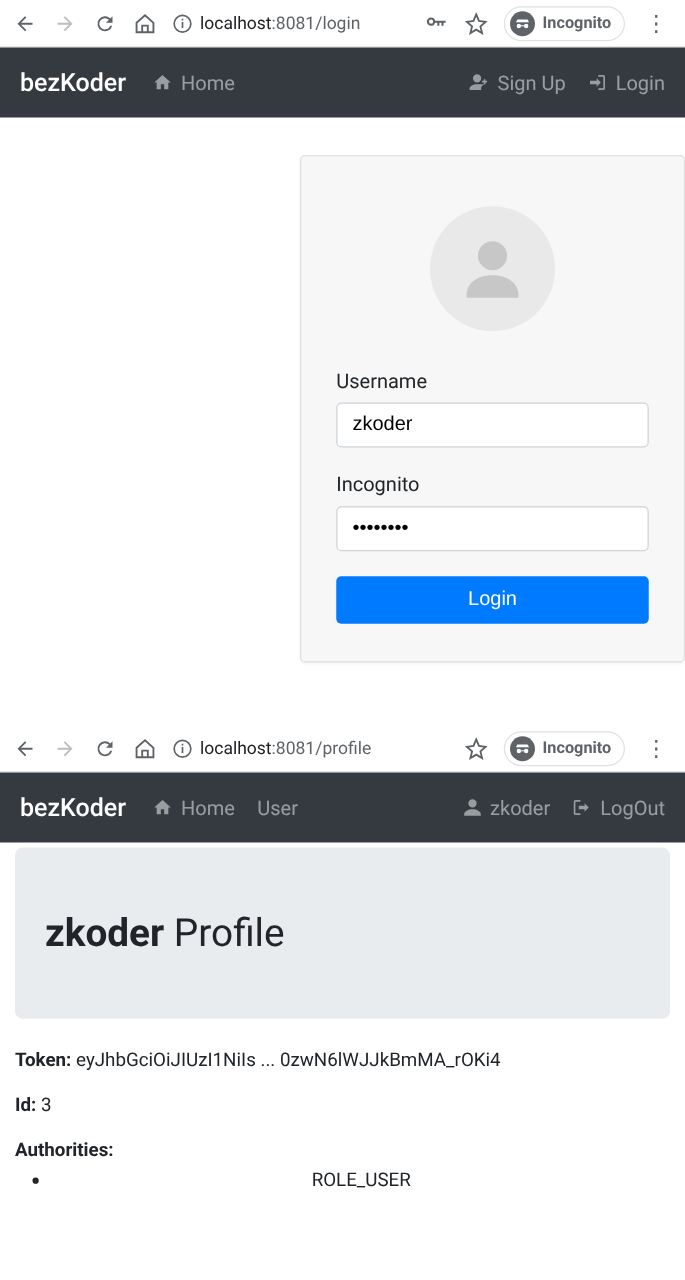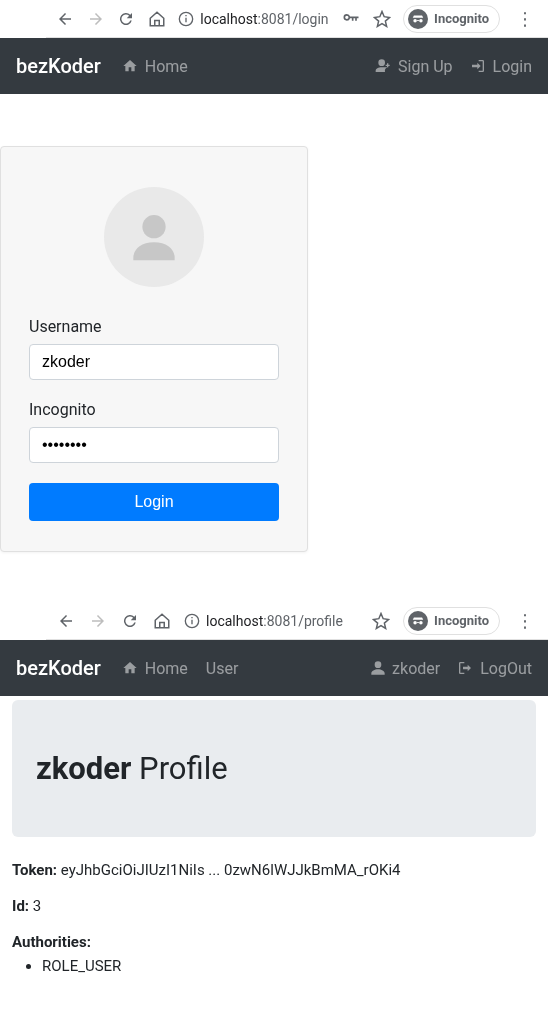--- a/index.html
+++ b/index.html
@@ -1,56 +1,56 @@
 <!DOCTYPE html>
 <html><head>
   <meta charset="utf-8">
   <style>
     * { box-sizing: border-box; margin: 0; padding: 0; }
     body { font-family: -apple-system, BlinkMacSystemFont, "Segoe UI", Roboto, "Helvetica Neue", Arial, sans-serif; background: #fff; width: 548px; }
     
     
-    .browser-bar { display: flex; align-items: center; gap: 12px; padding: 6px 10px; background: #fff; border-bottom: 1px solid #e0e0e0; height: 38px; margin-left: 46px; }
+    .browser-bar { display: flex; align-items: center; gap: 12px; padding: 6px 10px; background: #fff; border-bottom: 1px solid #e0e0e0; height: 38px; }
     .nav-btn { width: 20px; height: 20px; display: flex; align-items: center; justify-content: center; color: #5f6368; cursor: pointer; }
     .nav-btn.disabled { color: #bdbdbd; }
     .url-bar { flex: 1; display: flex; align-items: center; gap: 6px; font-size: 14px; color: #5f6368; }
     .url-host { color: #202124; }
     .url-path { color: #5f6368; }
     .incognito-badge { display: flex; align-items: center; gap: 6px; background: #fff; border: 1px solid #e0e0e0; border-radius: 14px; padding: 3px 10px 3px 4px; font-size: 13px; color: #5f6368; font-weight: bold; }
     .incog-icon { width: 20px; height: 20px; background: #5f6368; border-radius: 50%; display: flex; align-items: center; justify-content: center; }
     .menu-dots { color: #5f6368; font-size: 18px; padding: 0 4px; }
     
     
     .navbar { background: #343a40; color: #fff; display: flex; align-items: center; padding: 24px 16px; height: 56px; }
     .brand { font-size: 20px; font-weight: 500; color: #fff; }
     .nav-left { display: flex; align-items: center; gap: 18px; margin-left: 20px; }
     .nav-right { margin-left: auto; display: flex; align-items: center; gap: 16px; }
     .nav-link { color: rgba(255,255,255,0.5); font-size: 16px; display: flex; align-items: center; gap: 6px; cursor: pointer; }
     .nav-link svg { fill: rgba(255,255,255,0.5); }
     
     
-    .login-wrapper { display: flex; justify-content: flex-start; padding: 52px 0 30px; }
+    .login-wrapper { display: flex; justify-content: flex-end; padding: 30px 0 30px; }
     .card { width: 308px; background: #f7f7f7; border: 1px solid #e0e0e0; border-radius: 4px; padding: 40px 28px 30px; box-shadow: 0 1px 3px rgba(0,0,0,0.05); }
     .avatar-circle { width: 100px; height: 100px; border-radius: 50%; background: #e9e9e9; margin: 0 auto 30px; display: flex; align-items: center; justify-content: center; }
     .form-group { margin-bottom: 20px; }
     .form-label { display: block; font-size: 16px; color: #212529; margin-bottom: 8px; }
     .form-control { width: 100%; padding: 8px 12px; font-size: 16px; border: 1px solid #ced4da; border-radius: 4px; background: #fff; }
     .btn-primary { width: 100%; padding: 10px; background: #007bff; color: #fff; border: none; border-radius: 4px; font-size: 16px; cursor: pointer; }
     
     
     .gap { height: 20px; background: #fff; }
     
     
     .profile-header { background: #e9ecef; padding: 50px 24px; border-radius: 6px; margin: 0 12px; }
     .profile-header .title { font-size: 31px; font-weight: 400; color: #212529; }
     .profile-header .title strong { font-weight: 700; }
     .profile-body { padding: 24px 12px; font-size: 15px; color: #212529; }
     .prow { margin-bottom: 18px; }
     .prow .label { font-weight: 700; }
-    .authorities ul { padding-left: 30px; margin-top: 6px; }
+    .authorities ul { padding-left: 30px; margin-top: 6px; text-align: center; }
     .authorities li { list-style: disc; }
     
     svg { flex-shrink: 0; }
   </style>
 </head>
 <body>
 
 <div class="browser-bar">
   <span class="nav-btn">
     <svg width="18" height="18" viewBox="0 0 24 24">

